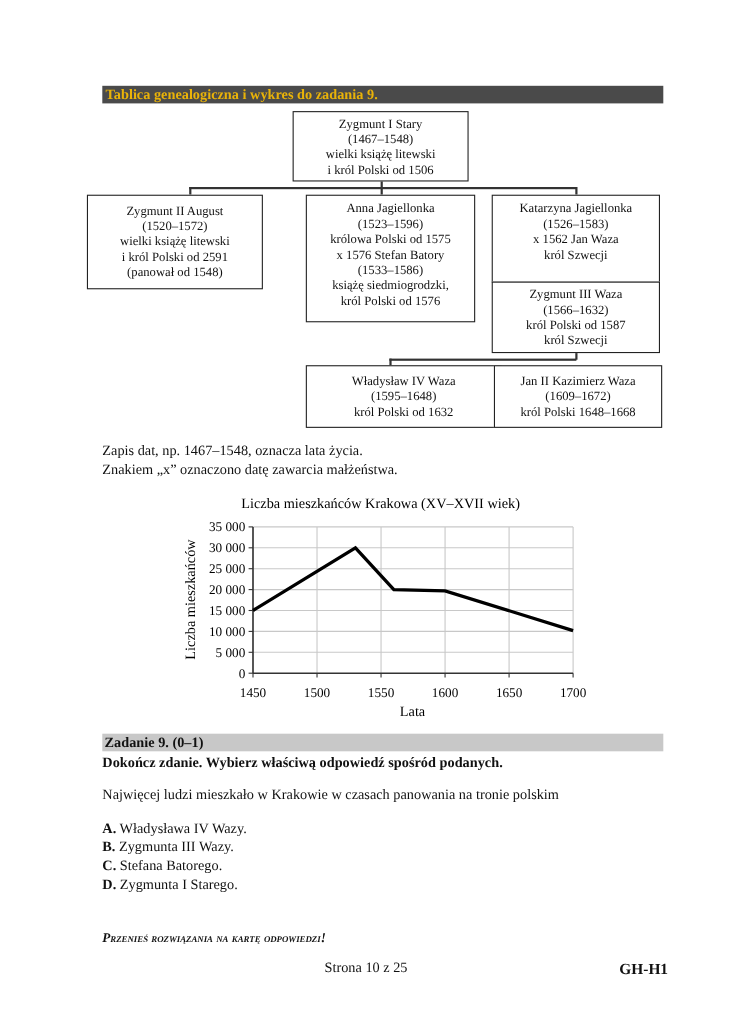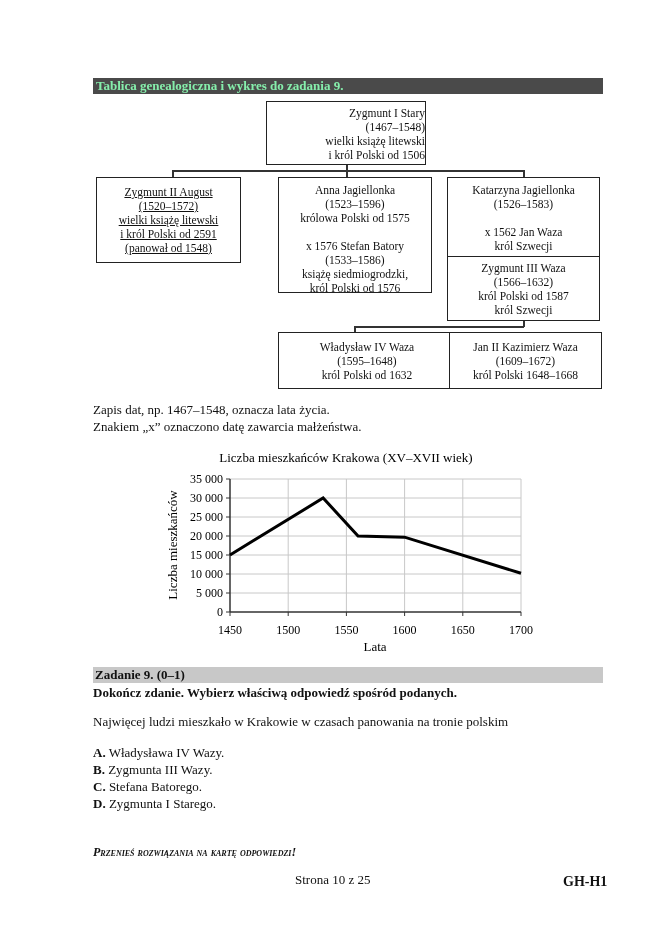--- a/index.html
+++ b/index.html
@@ -1,24 +1,24 @@
 <!DOCTYPE html>
 <html><head>
 <meta charset="utf-8">
 <style>
   html, body { margin:0; padding:0; background:#fff; }
   body { width:665px; height:941px; position:relative; overflow:hidden;
          font-family:"Liberation Serif","DejaVu Serif",serif; color:#111; }
   .hdr-dark { position:absolute; left:93px; top:78px; width:510px; height:16px;
-              background:#4a4a4a; color:#86efac; font-weight:bold; font-size:13px;
+              background:#4a4a4a; color:#eab308; font-weight:bold; font-size:13px;
               line-height:16px; padding-left:3px; box-sizing:border-box; }
   .box { position:absolute; border:1.5px solid #222; box-sizing:border-box; background:#fff;
          text-align:center; font-size:11.5px; line-height:14px; padding-top:5px; }
   .box p { margin:0; }
-  .box .gap { margin-top:14px; }
+  .box .gap { margin-top:0; }
   .line { position:absolute; background:#333; }
   .txt { position:absolute; font-size:13px; line-height:17px; white-space:nowrap; }
   .hdr-light { position:absolute; left:93px; top:667px; width:510px; height:16px;
                background:#c8c8c8; font-weight:bold; font-size:13px; line-height:16px;
                padding-left:2px; box-sizing:border-box; }
   .bold { font-weight:bold; }
   .opt b { font-weight:bold; }
   .footer-note { position:absolute; left:93px; top:845px; font-size:12px; font-weight:bold;
                  font-style:italic; font-variant:small-caps; }
   .page { position:absolute; left:295px; top:872px; font-size:13px; }
@@ -33,28 +33,28 @@
 <div class="line" style="left:346px;top:164px;width:1.5px;height:7px;"></div>
 <div class="line" style="left:172px;top:170px;width:352px;height:1.5px;"></div>
 <div class="line" style="left:172px;top:170px;width:1.5px;height:7px;"></div>
 <div class="line" style="left:346px;top:170px;width:1.5px;height:7px;"></div>
 <div class="line" style="left:523px;top:170px;width:1.5px;height:7px;"></div>
 <div class="line" style="left:523px;top:248px;width:1.5px;height:8px;"></div>
 <div class="line" style="left:523px;top:320px;width:1.5px;height:7px;"></div>
 <div class="line" style="left:354px;top:326px;width:170px;height:1.5px;"></div>
 <div class="line" style="left:354px;top:326px;width:1.5px;height:7px;"></div>
 
-<div class="box" style="left:266px;top:101px;width:160px;height:64px;padding-top:4px;text-align:right;">
+<div class="box" style="left:266px;top:101px;width:160px;height:64px;padding-top:4px;">
   <p>Zygmunt I Stary</p>
   <p>(1467–1548)</p>
   <p>wielki książę litewski</p>
   <p>i król Polski od 1506</p>
 </div>
 
-<div class="box" style="left:96px;top:177px;width:145px;height:86px;padding-top:7px;text-decoration:underline;">
+<div class="box" style="left:79px;top:177px;width:160px;height:86px;padding-top:7px;">
   <p>Zygmunt II August</p>
   <p>(1520–1572)</p>
   <p>wielki książę litewski</p>
   <p>i król Polski od 2591</p>
   <p>(panował od 1548)</p>
 </div>
 
 <div class="box" style="left:278px;top:177px;width:154px;height:116px;">
   <p>Anna Jagiellonka</p>
   <p>(1523–1596)</p>

